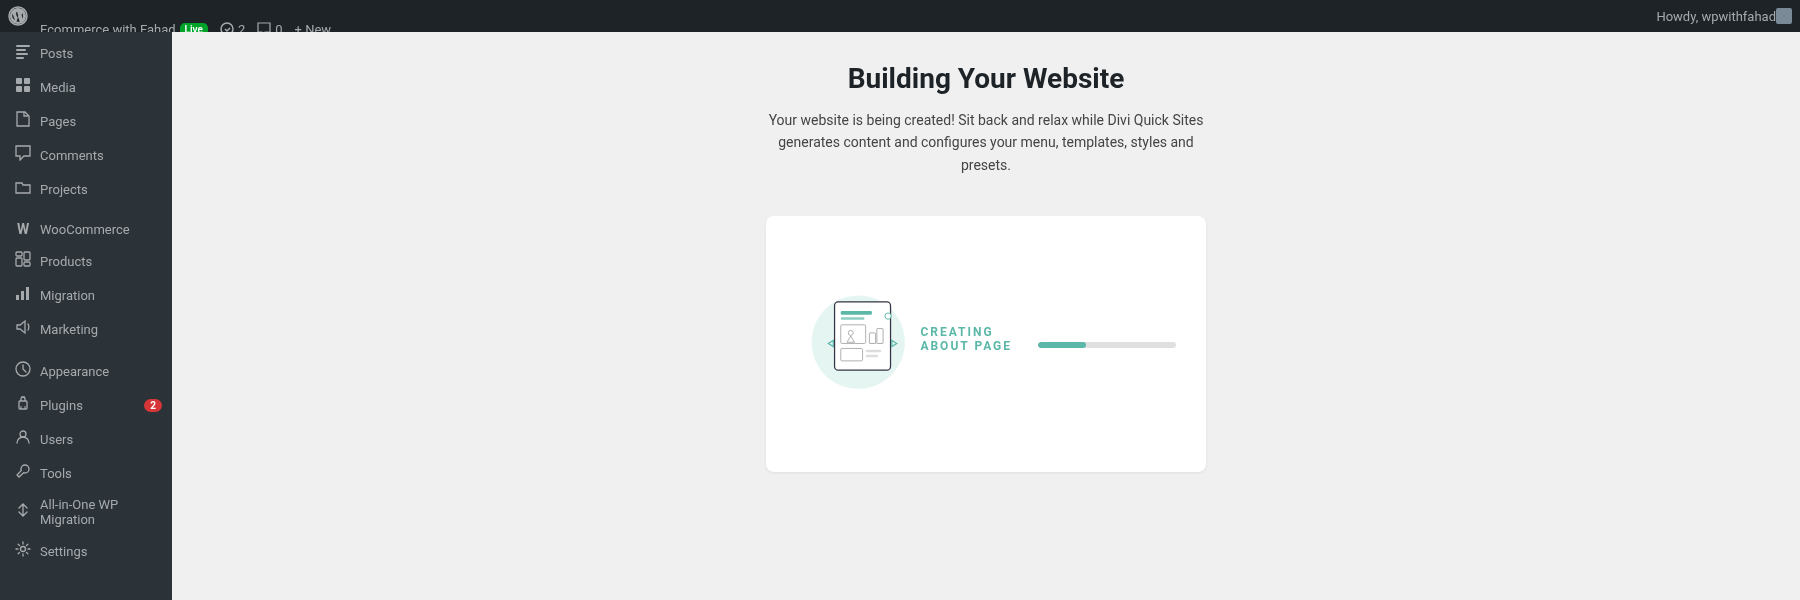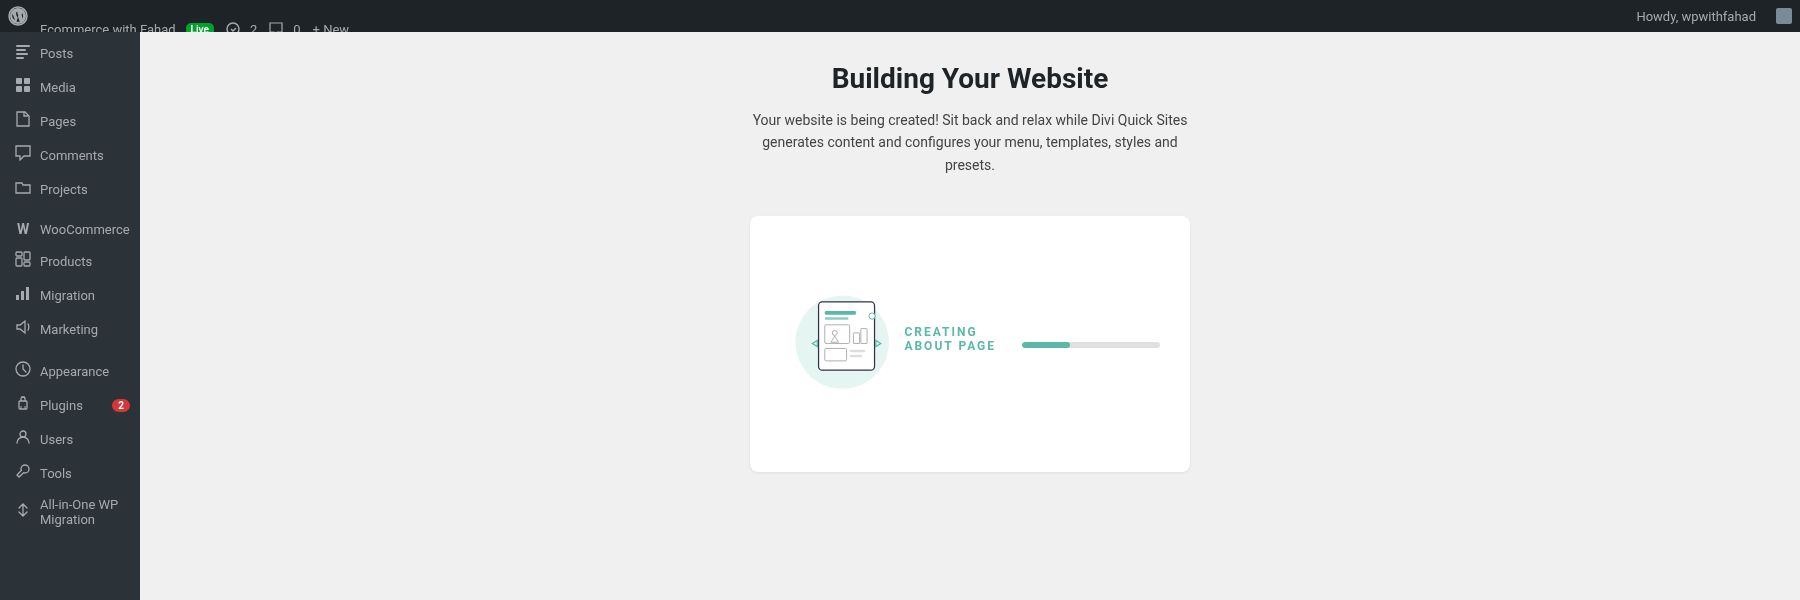--- a/index.html
+++ b/index.html
@@ -13,46 +13,46 @@
       align-items: center;
       padding: 0 8px;
       gap: 12px;
       flex-shrink: 0;
     }
     .admin-bar-item {
       color: #a7aaad;
       font-size: 13px;
       display: flex;
       align-items: center;
-      gap: 10px;
+      gap: 4px;
       cursor: pointer;
       white-space: nowrap;
       margin-top: 26px;
     }
     .live-badge {
       background: #00a32a;
       color: #fff;
       font-size: 10px;
       padding: 1px 5px;
       border-radius: 5px;
       font-weight: 600;
     }
-    .admin-bar-right { margin-left: auto; color: #a7aaad; font-size: 13px; display: flex; align-items: center; gap: 20px; }
+    .admin-bar-right { margin-left: auto; color: #a7aaad; font-size: 13px; display: flex; align-items: center; gap: 0; }
     .howdy-avatar { width: 16px; height: 16px; border-radius: 2px; background: #7b8a97; display: inline-block; }
 
     
     #main-layout {
       display: flex;
       flex: 1;
       overflow: hidden;
     }
 
     
     #sidebar {
-      width: 140px;
+      width: 172px;
       background: #2c3338;
       flex-shrink: 0;
       overflow-y: auto;
       padding-top: 4px;
     }
     .sidebar-item {
       display: flex;
       align-items: center;
       gap: 8px;
       padding: 7px 10px 7px 14px;
@@ -314,20 +314,29 @@
       <span class="label">Tools</span>
     </div>
     <div class="sidebar-item">
       <span class="icon">
         <svg width="16" height="16" viewBox="0 0 16 16" fill="none" xmlns="http://www.w3.org/2000/svg">
             <path d="M8 2v12M4 6l4-4 4 4M4 10l4 4 4-4" stroke="#a7aaad" stroke-width="1.3" stroke-linecap="round"></path>
           </svg>
       </span>
       <span class="label">All-in-One WP Migration</span>
     </div>
+    <div class="sidebar-item">
+      <span class="icon">
+        <svg width="16" height="16" viewBox="0 0 16 16" fill="none" xmlns="http://www.w3.org/2000/svg">
+            <circle cx="8" cy="8" r="2.5" stroke="#a7aaad" stroke-width="1.3"></circle>
+            <path d="M8 1v2M8 13v2M1 8h2M13 8h2M3.2 3.2l1.4 1.4M11.4 11.4l1.4 1.4M3.2 12.8l1.4-1.4M11.4 4.6l1.4-1.4" stroke="#a7aaad" stroke-width="1.3" stroke-linecap="round"></path>
+          </svg>
+      </span>
+      <span class="label">Settings</span>
+    </div>
   </nav>
 
   <main id="main-content">
     <div class="building-card-wrapper">
       <h1 class="building-title">Building Your Website</h1>
       <p class="building-subtitle">Your website is being created! Sit back and relax while Divi Quick Sites<br>generates content and configures your menu, templates, styles and<br>presets.</p>
 
       <div class="building-card">
 
         <svg class="illustration" viewBox="0 0 200 200" xmlns="http://www.w3.org/2000/svg">

